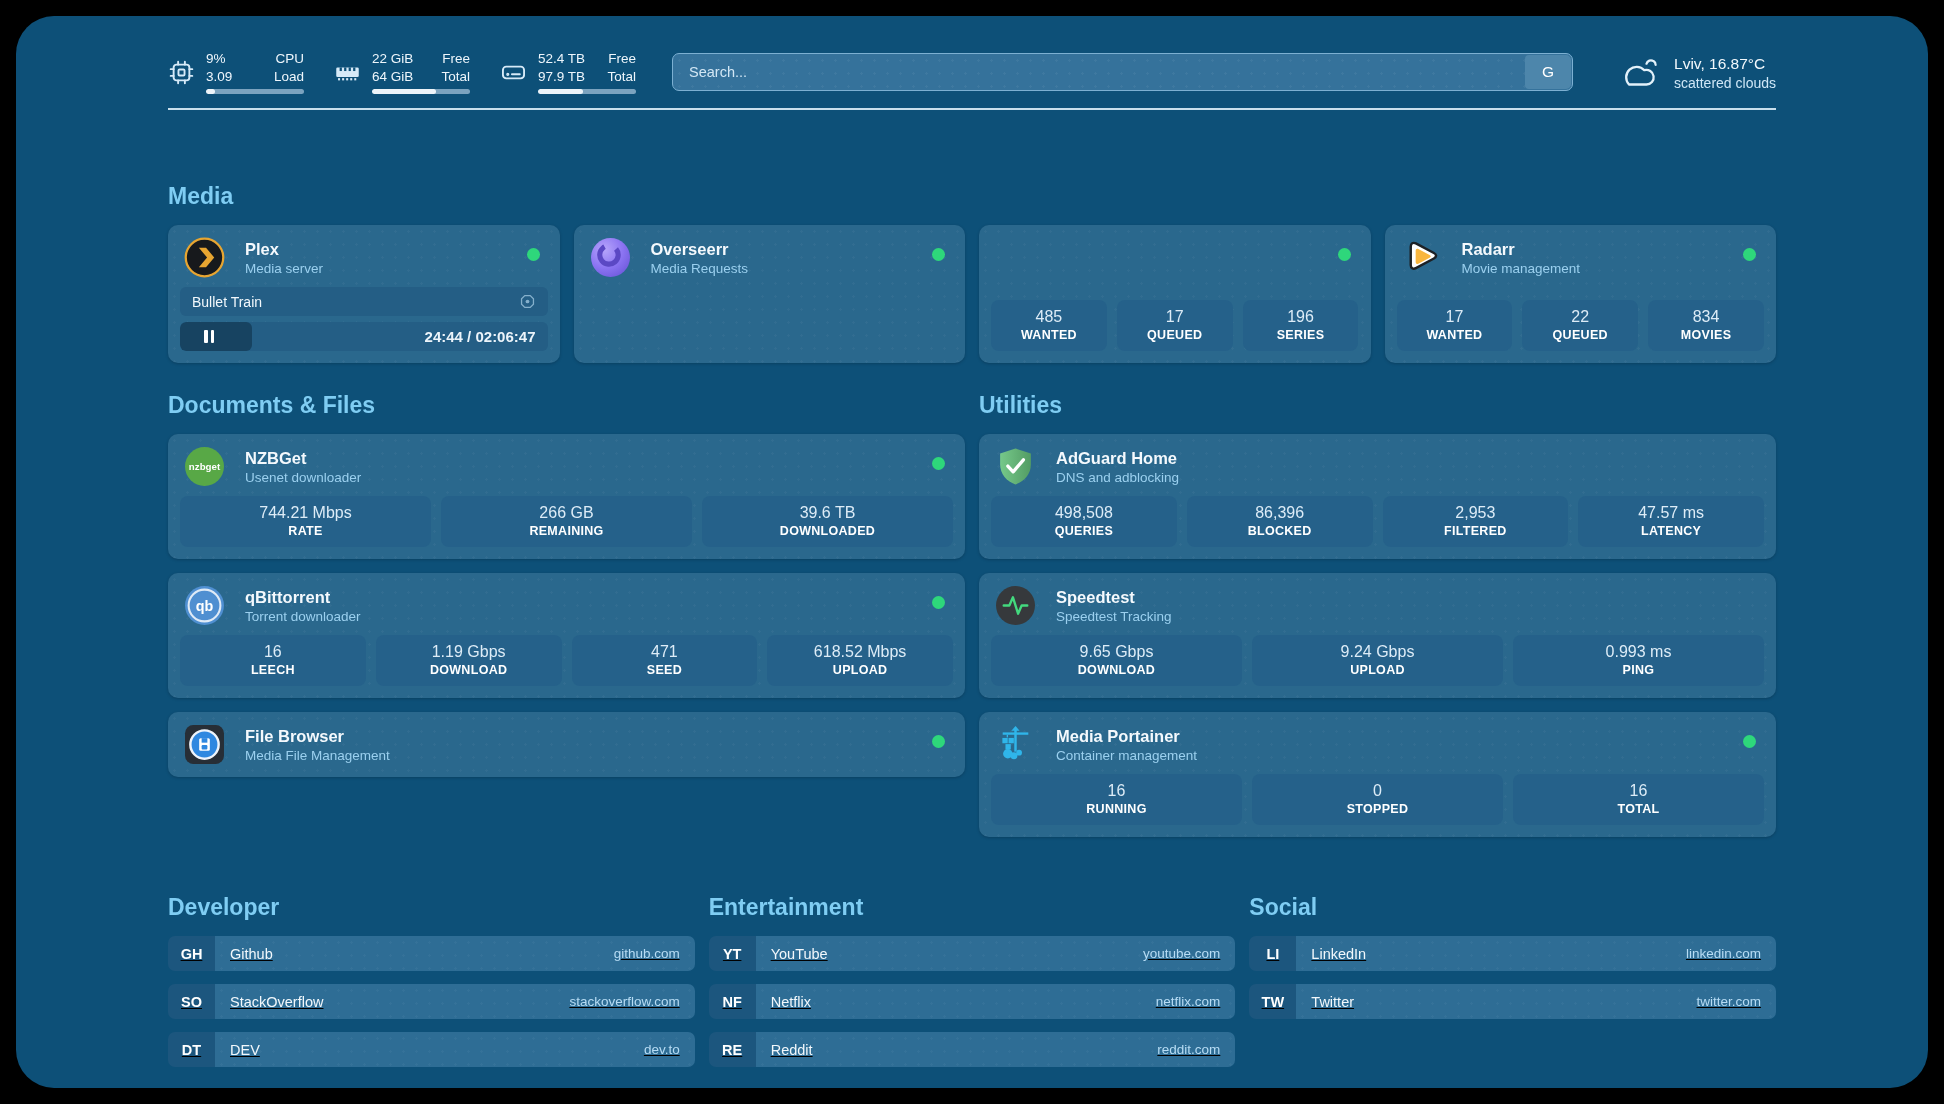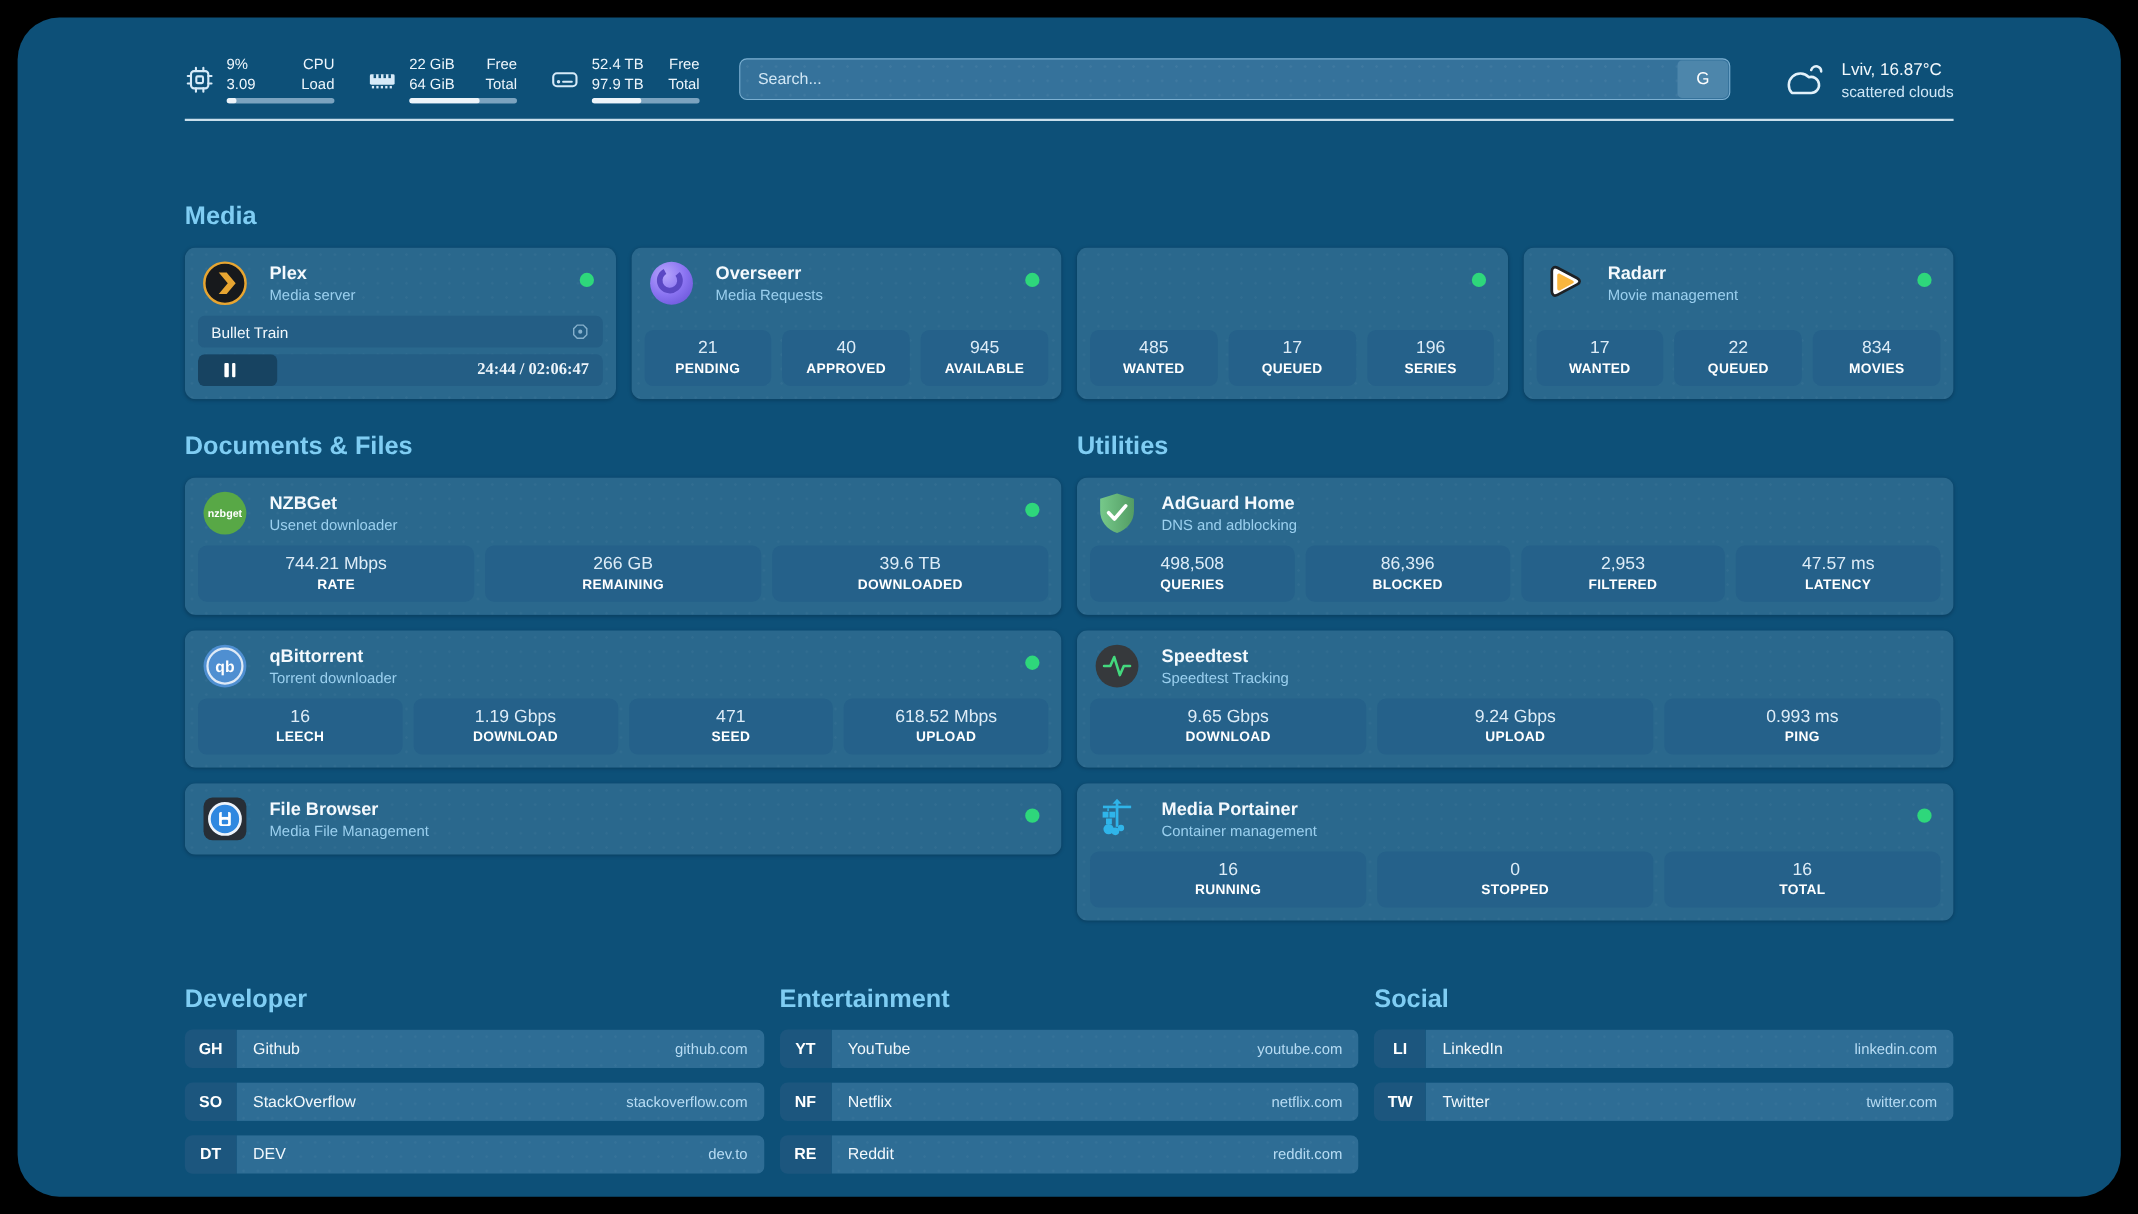--- a/index.html
+++ b/index.html
@@ -69,35 +69,35 @@
   .tile .v { font-size:16px; color:#ddecf7; line-height:21px; }
   .tile .l { font-size:12.5px; font-weight:700; color:#fff; letter-spacing:.3px; line-height:16px; }
 
   .media-rows { margin:2px 12px 12px; display:flex; flex-direction:column; gap:6px; margin-top:auto; }
   .media-row {
     background:#245e85; border-radius:6px; height:29px; display:flex;
     align-items:center; padding:0 12px; color:#f2f8fc; font-size:14px; position:relative;
   }
   .media-row .spacer { flex:1; }
   .session-icon { width:17px; height:17px; opacity:.75; cursor:pointer; }
-  .player { overflow:hidden; padding:0 12px 0 12px;font-family:Liberation Serif, serif; }
+  .player { overflow:hidden; padding:0 12px 0 12px; }
   .elapsed { position:absolute; left:0; top:0; bottom:0; background:rgba(9,40,61,.5); border-radius:6px; }
   .pause { position:relative; margin-left:12px; display:flex; gap:3px; cursor:pointer; }
   .pause i { width:3.5px; height:13px; background:#fff; border-radius:1px; display:block; }
   .ptime { position:relative; margin-left:auto; font-size:15px; font-weight:600; color:#ecf4fa; }
 
   .two-col { display:flex; gap:14px; margin-top:28px; }
   .col { flex:1; display:flex; flex-direction:column; }
   .col .card { margin-top:14px; flex:none; }
 
   
   .links { display:flex; gap:14px; margin-top:56px; }
   .link-group { flex:1; }
   .link-rows { margin-top:14px; display:flex; flex-direction:column; gap:13px; }
-  .link-row { display:flex; height:35px; cursor:pointer; }
+  .link-row { display:flex; height:35px; cursor:pointer;text-decoration:underline; }
   .link-tag {
     width:47px; background:#1c567e; border-radius:7px 0 0 7px; color:#fff;
     font-size:14.5px; font-weight:600; display:flex; align-items:center; justify-content:center; flex:none;
   }
   .link-body {
     flex:1; background:#2e6d95; border-radius:0 7px 7px 0; display:flex;
     align-items:center; justify-content:space-between; padding:0 15px;
     background-image:radial-gradient(rgba(255,255,255,.035) 1px, transparent 1.3px);
     background-size:13px 13px;
   }
@@ -251,34 +251,20 @@
                 </defs>
             <circle cx="20" cy="20" r="19" fill="url(#ovg)"></circle>
             <circle cx="18.5" cy="17.5" r="9" fill="none" stroke="#5b48c4" stroke-width="5" stroke-dasharray="44 14" transform="rotate(-40 18.5 17.5)"></circle>
           </svg>
           <div class="card-titles">
             <div class="t">Overseerr</div>
             <div class="s">Media Requests</div>
           </div>
         </div>
         <span class="dot"></span>
-        <div class="tiles">
-          <div class="tile">
-                <div class="v">21</div>
-                <div class="l">PENDING</div>
-              </div>
-          <div class="tile">
-                <div class="v">40</div>
-                <div class="l">APPROVED</div>
-              </div>
-          <div class="tile">
-                <div class="v">945</div>
-                <div class="l">AVAILABLE</div>
-              </div>
-        </div>
       </div>
 
       <div class="card">
         <span class="dot"></span>
         <div class="tiles">
           <div class="tile">
                 <div class="v">485</div>
                 <div class="l">WANTED</div>
               </div>
           <div class="tile">

